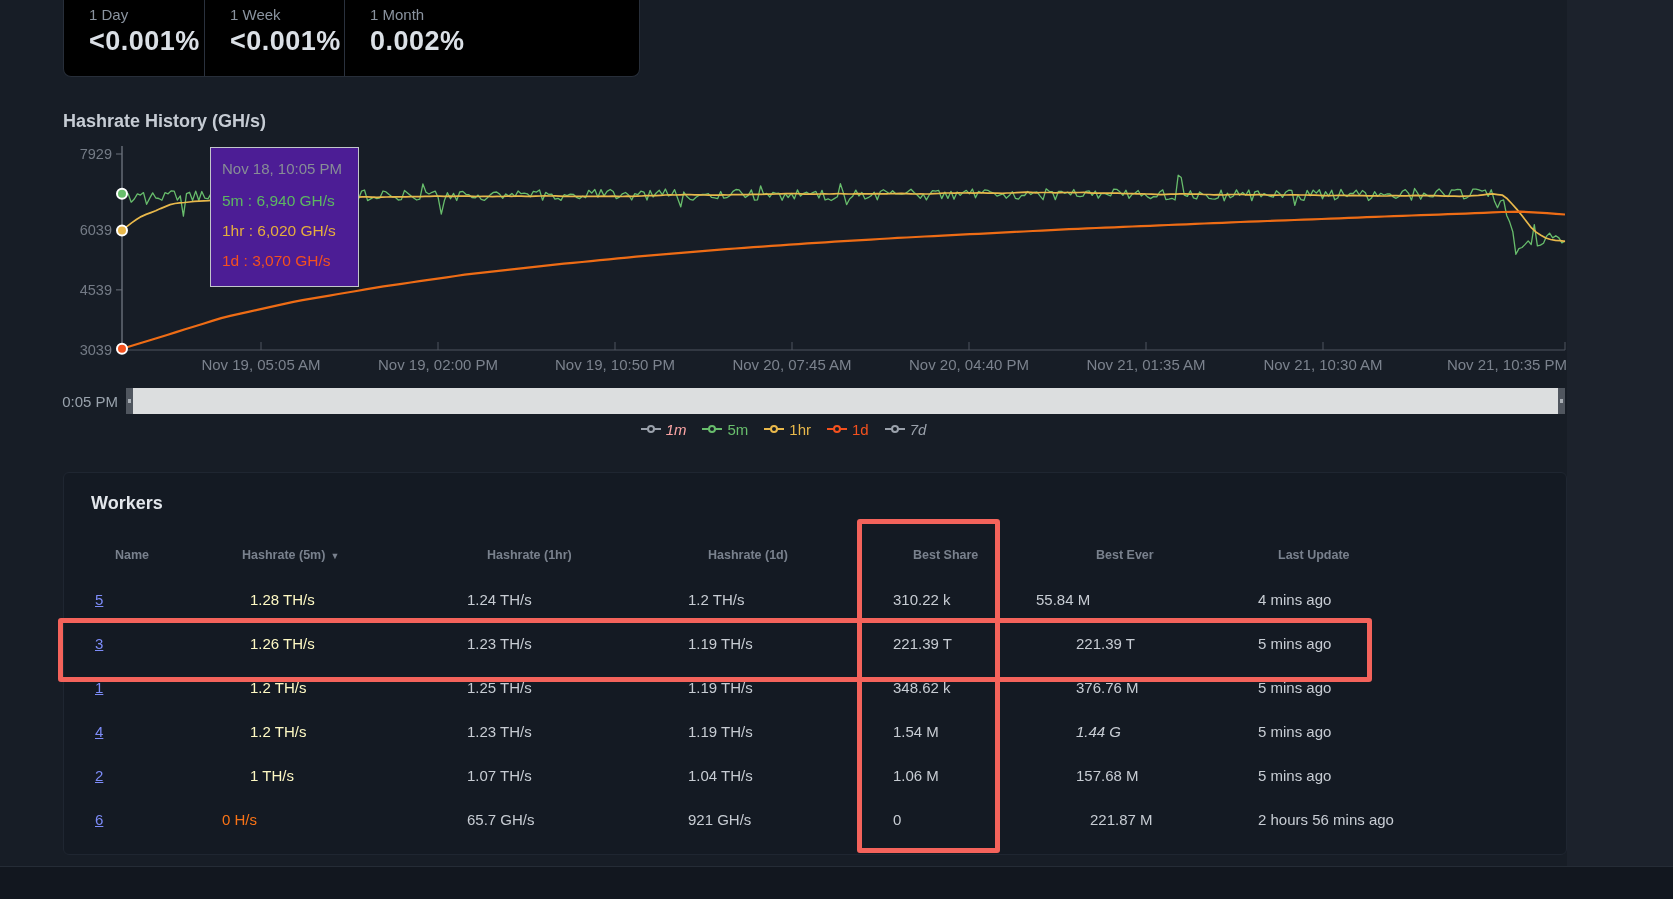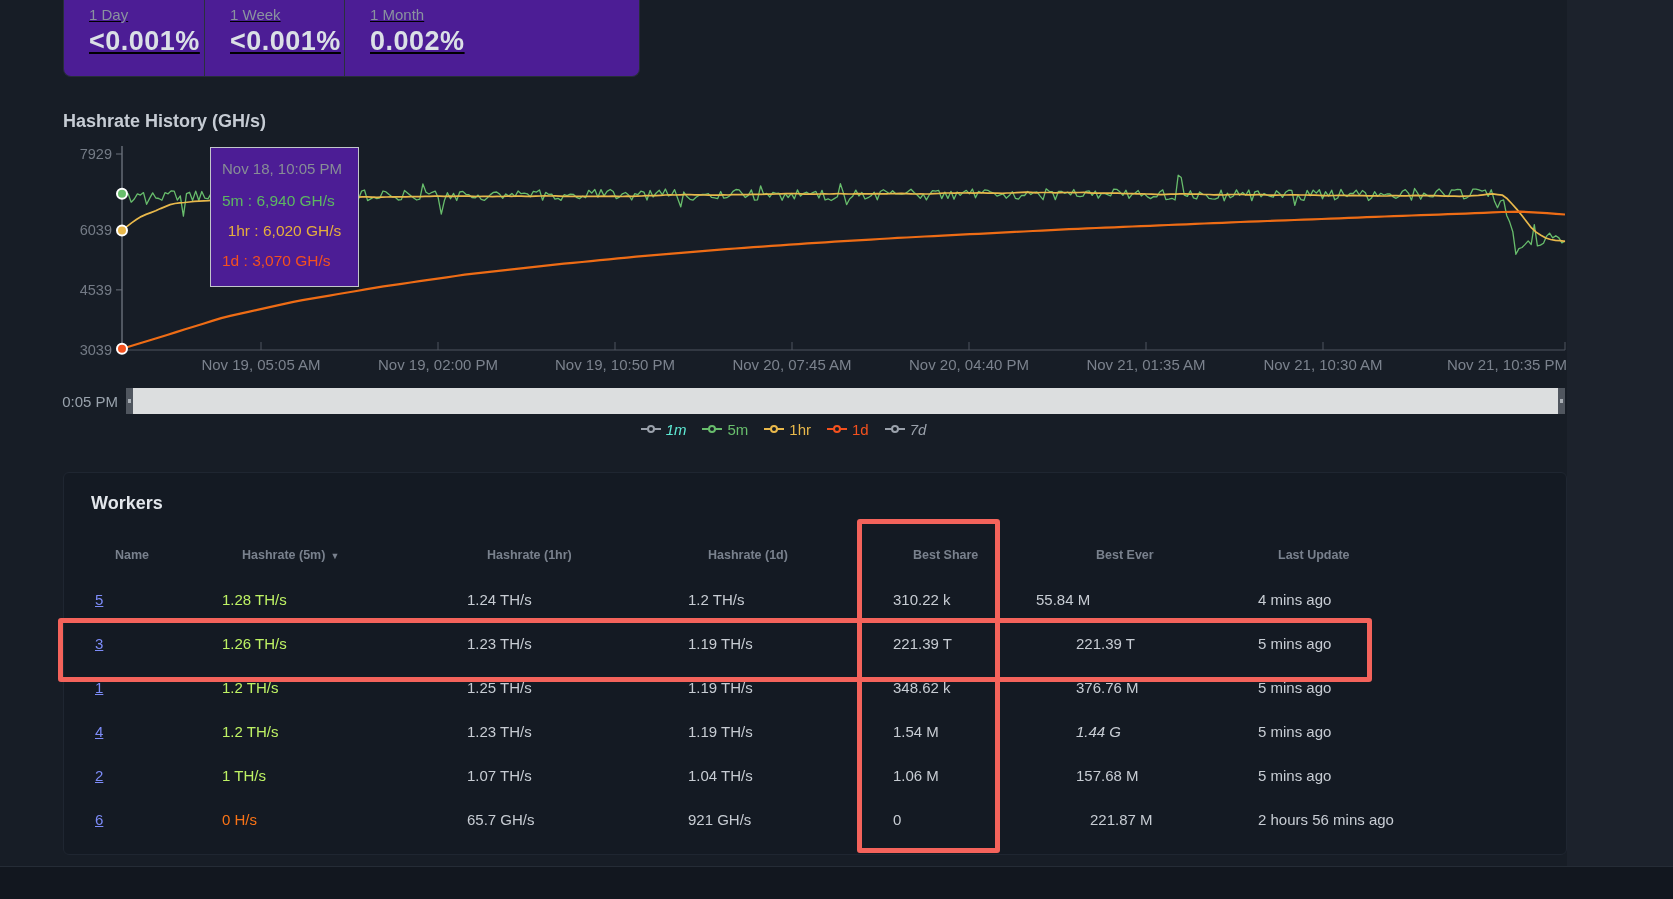--- a/index.html
+++ b/index.html
@@ -2,22 +2,22 @@
 <html><head>
 <meta charset="utf-8">
 <style>
   html,body{margin:0;padding:0;background:#1c222c;}
   .stage{position:relative;width:1673px;height:899px;overflow:hidden;
          font-family:"Liberation Sans",sans-serif;background:#1c222c;}
   .content{position:absolute;left:0;top:0;width:1567px;height:866px;background:#171d26;}
 
   
   .stats-panel{position:absolute;left:63px;top:0;width:577px;height:77px;
-    background:#4c1d95;border:1px solid #272e39;border-top:none;border-radius:0 0 8px 8px;
-    display:grid;grid-template-columns:140px 140px 140px 156px;box-sizing:border-box;text-decoration:underline;}
+    background:#000000;border:1px solid #272e39;border-top:none;border-radius:0 0 8px 8px;
+    display:grid;grid-template-columns:140px 140px 140px 156px;box-sizing:border-box;}
   .stat-card{padding:6px 0 0 25px;border-left:1px solid #2a313d;box-sizing:border-box;}
   .stat-card:first-child{border-left:none;}
   .stat-label{font-size:15px;color:#8a939f;}
   .stat-value{font-size:27px;font-weight:700;color:#dbe0e6;margin-top:3px;letter-spacing:.5px;}
 
   
   .chart-title{position:absolute;left:63px;top:96px;font-size:18px;font-weight:700;color:#c6ccd4;}
   #plot{position:absolute;left:0;top:130px;}
   .axlbl{fill:#747b86;font-size:14.5px;}
   .axlbl2{fill:#7b828d;font-size:15px;}
@@ -35,21 +35,21 @@
   .legend-item svg{margin-right:5px;}
   .legend-item.disabled span{font-style:italic;}
 
   
   .workers-card{position:absolute;left:63px;top:472px;width:1504px;height:383px;
     background:#141a23;border:1px solid #1f2631;border-radius:6px;box-sizing:border-box;}
   .workers-title{position:absolute;left:27px;top:20px;font-size:18px;font-weight:700;color:#e2e6eb;margin:0;}
   .th{position:absolute;top:75px;font-size:12.5px;font-weight:700;color:#79818d;white-space:nowrap;cursor:pointer;margin-left:20px;}
   .sort{font-size:9px;margin-left:5px;color:#79818d;}
   .td{position:absolute;font-size:15px;color:#c7ccd3;white-space:nowrap;}
-  .val-teal{color:#bef264;}
+  .val-teal{color:#fef9c3;margin-left:28px;}
   .val-red{color:#f97316;}
   .wlink{color:#7d8cf8;text-decoration:underline;}
 
   
   .ann{position:absolute;border:5px solid #f4635b;border-radius:3px;z-index:9;pointer-events:none;}
 
   .footer{position:absolute;left:0;top:866px;width:1673px;height:33px;background:#12171f;
     border-top:1px solid #252c36;}
 </style>
 </head>
@@ -106,36 +106,36 @@
         <path d="M122.0 230.5L126.8 226.6L131.6 222.9L136.4 219.5L141.2 216.6L146.1 214.4L150.9 212.6L155.7 210.8L160.5 208.6L165.3 206.6L170.1 204.6L174.9 203.5L179.7 202.8L184.5 202.5L189.3 202.0L194.2 201.4L199.0 201.1L203.8 200.9L208.6 200.6L213.4 200.1L218.2 199.3L223.0 198.8L227.8 198.5L232.6 198.5L237.4 198.3L242.3 198.4L247.1 198.1L251.9 197.9L256.7 197.6L261.5 197.6L266.3 197.6L271.1 197.6L275.9 197.8L280.7 197.6L285.5 197.5L290.4 197.7L295.2 197.6L300.0 197.7L304.8 197.5L309.6 197.2L314.4 197.3L319.2 197.3L324.0 197.3L328.8 197.2L333.6 197.3L338.4 197.0L343.3 197.1L348.1 197.3L352.9 197.0L357.7 197.1L362.5 196.8L367.3 196.9L372.1 197.1L376.9 197.3L381.7 197.1L386.5 197.0L391.4 196.8L396.2 196.9L401.0 196.9L405.8 196.8L410.6 196.6L415.4 196.6L420.2 196.6L425.0 196.4L429.8 196.3L434.7 196.1L439.5 196.2L444.3 196.3L449.1 196.2L453.9 196.4L458.7 196.2L463.5 196.1L468.3 196.1L473.1 196.3L477.9 196.5L482.8 196.4L487.6 196.4L492.4 196.6L497.2 196.4L502.0 196.5L506.8 196.2L511.6 196.3L516.4 196.0L521.2 196.1L526.0 196.3L530.8 196.4L535.7 196.2L540.5 196.0L545.3 195.9L550.1 196.0L554.9 195.9L559.7 196.1L564.5 196.3L569.3 196.3L574.1 196.4L579.0 196.3L583.8 196.4L588.6 196.4L593.4 196.4L598.2 196.3L603.0 196.2L607.8 196.4L612.6 196.2L617.4 196.4L622.2 196.5L627.0 196.2L631.9 196.3L636.7 196.2L641.5 196.0L646.3 195.7L651.1 195.7L655.9 195.6L660.7 195.3L665.5 195.0L670.3 194.8L675.2 195.0L680.0 194.9L684.8 194.7L689.6 194.5L694.4 194.8L699.2 194.8L704.0 195.0L708.8 195.1L713.6 195.2L718.4 195.2L723.3 194.8L728.1 195.0L732.9 194.7L737.7 194.5L742.5 194.7L747.3 194.6L752.1 194.3L756.9 194.3L761.7 194.3L766.5 194.2L771.4 194.1L776.2 194.0L781.0 193.9L785.8 193.7L790.6 193.6L795.4 193.5L800.2 193.8L805.0 194.1L809.8 194.1L814.6 194.1L819.5 194.0L824.3 193.8L829.1 194.0L833.9 193.8L838.7 193.5L843.5 193.8L848.3 194.0L853.1 193.9L857.9 193.6L862.7 193.8L867.6 193.9L872.4 193.8L877.2 193.7L882.0 193.8L886.8 193.8L891.6 193.5L896.4 193.7L901.2 193.4L906.0 193.6L910.8 193.8L915.7 194.0L920.5 193.8L925.3 194.0L930.1 193.9L934.9 193.6L939.7 193.4L944.5 193.0L949.3 193.0L954.1 193.2L958.9 192.9L963.8 193.0L968.6 192.9L973.4 193.1L978.2 192.9L983.0 192.9L987.8 193.2L992.6 193.1L997.4 193.0L1002.2 193.3L1007.0 193.0L1011.9 193.0L1016.7 192.7L1021.5 192.4L1026.3 192.2L1031.1 192.4L1035.9 192.8L1040.7 192.5L1045.5 192.5L1050.3 192.5L1055.1 192.8L1060.0 192.6L1064.8 192.5L1069.6 192.5L1074.4 192.7L1079.2 192.5L1084.0 192.4L1088.8 192.8L1093.6 193.1L1098.4 193.1L1103.2 193.1L1108.1 193.1L1112.9 193.0L1117.7 193.2L1122.5 193.5L1127.3 193.7L1132.1 193.6L1136.9 193.8L1141.7 193.8L1146.5 194.0L1151.3 194.2L1156.2 194.4L1161.0 194.6L1165.8 194.3L1170.6 194.2L1175.4 194.2L1180.2 193.9L1185.0 193.8L1189.8 194.1L1194.6 194.1L1199.4 194.2L1204.3 194.5L1209.1 194.5L1213.9 194.8L1218.7 194.7L1223.5 195.0L1228.3 194.7L1233.1 194.5L1237.9 194.3L1242.7 194.5L1247.5 194.8L1252.3 194.8L1257.2 194.6L1262.0 194.7L1266.8 195.0L1271.6 195.2L1276.4 195.2L1281.2 195.0L1286.0 195.0L1290.8 194.8L1295.6 194.8L1300.5 195.0L1305.3 195.0L1310.1 195.1L1314.9 195.1L1319.7 195.4L1324.5 195.6L1329.3 195.6L1334.1 195.5L1338.9 195.3L1343.7 195.4L1348.5 195.6L1353.4 195.4L1358.2 195.6L1363.0 195.6L1367.8 195.8L1372.6 195.9L1377.4 195.8L1382.2 196.0L1387.0 196.0L1391.8 195.7L1396.6 195.7L1401.5 195.8L1406.3 195.8L1411.1 195.6L1415.9 195.3L1420.7 195.6L1425.5 195.7L1430.3 195.5L1435.1 195.7L1439.9 195.9L1444.8 196.1L1449.6 196.1L1454.4 196.2L1459.2 196.4L1464.0 196.1L1468.8 196.0L1473.6 195.6L1478.4 195.3L1483.2 194.8L1488.0 194.2L1492.8 193.9L1497.7 194.6L1502.5 195.2L1507.3 198.8L1512.1 204.0L1516.9 209.4L1521.7 215.3L1526.5 221.5L1531.3 227.7L1536.1 232.1L1540.9 235.3L1545.8 238.0L1550.6 239.5L1555.4 240.3L1560.2 240.7L1565.0 241.3" fill="none" stroke="#e8b84b" stroke-width="1.7" stroke-linejoin="round"></path>
         <path d="M122.0 348.8L131.0 346.0L140.0 343.2L149.1 340.5L158.1 337.7L167.1 335.0L176.1 332.1L185.1 329.3L194.2 326.5L203.2 323.7L212.2 320.9L221.2 318.1L230.2 315.9L239.2 313.9L248.3 311.9L257.3 309.9L266.3 307.9L275.3 305.9L284.3 303.9L293.4 301.9L302.4 300.2L311.4 298.7L320.4 297.1L329.4 295.6L338.4 294.0L347.5 292.5L356.5 291.0L365.5 289.4L374.5 287.9L383.5 286.4L392.6 285.1L401.6 283.8L410.6 282.5L419.6 281.2L428.6 279.9L437.7 278.6L446.7 277.3L455.7 276.0L464.7 274.7L473.7 273.6L482.8 272.6L491.8 271.6L500.8 270.6L509.8 269.6L518.8 268.6L527.8 267.6L536.9 266.6L545.9 265.6L554.9 264.6L563.9 263.7L572.9 262.8L582.0 262.0L591.0 261.1L600.0 260.2L609.0 259.3L618.0 258.4L627.0 257.6L636.1 256.7L645.1 255.9L654.1 255.1L663.1 254.4L672.1 253.6L681.2 252.9L690.2 252.1L699.2 251.4L708.2 250.6L717.2 249.9L726.3 249.1L735.3 248.5L744.3 247.8L753.3 247.2L762.3 246.6L771.4 245.9L780.4 245.3L789.4 244.7L798.4 244.1L807.4 243.4L816.4 242.8L825.5 242.3L834.5 241.7L843.5 241.2L852.5 240.7L861.5 240.1L870.6 239.6L879.6 239.0L888.6 238.5L897.6 237.9L906.6 237.5L915.7 237.0L924.7 236.5L933.7 236.1L942.7 235.6L951.7 235.2L960.7 234.7L969.8 234.2L978.8 233.8L987.8 233.3L996.8 232.9L1005.8 232.4L1014.9 231.9L1023.9 231.5L1032.9 231.0L1041.9 230.6L1050.9 230.1L1060.0 229.6L1069.0 229.2L1078.0 228.8L1087.0 228.4L1096.0 228.0L1105.0 227.6L1114.1 227.3L1123.1 226.9L1132.1 226.5L1141.1 226.1L1150.1 225.8L1159.2 225.4L1168.2 225.0L1177.2 224.6L1186.2 224.3L1195.2 223.9L1204.3 223.5L1213.3 223.1L1222.3 222.8L1231.3 222.4L1240.3 222.0L1249.3 221.6L1258.4 221.3L1267.4 221.0L1276.4 220.6L1285.4 220.3L1294.4 220.0L1303.5 219.6L1312.5 219.3L1321.5 219.0L1330.5 218.6L1339.5 218.3L1348.5 217.9L1357.6 217.6L1366.6 217.2L1375.6 216.9L1384.6 216.5L1393.6 216.2L1402.7 215.8L1411.7 215.5L1420.7 215.2L1429.7 214.9L1438.7 214.6L1447.8 214.2L1456.8 213.9L1465.8 213.6L1474.8 213.2L1483.8 212.8L1492.8 212.4L1501.9 212.0L1510.9 211.9L1519.9 211.7L1528.9 212.1L1537.9 212.6L1547.0 213.1L1556.0 213.8L1565.0 214.5" fill="none" stroke="#ee6c15" stroke-width="2.2" stroke-linejoin="round"></path>
         <circle cx="122" cy="193.640899795501" r="5" fill="#68bd6c" stroke="#ffffff" stroke-width="2"></circle>
         <circle cx="122" cy="230.5161554192229" r="5" fill="#e8b84b" stroke="#ffffff" stroke-width="2"></circle>
         <circle cx="122" cy="348.75746421267894" r="5" fill="#f4511e" stroke="#ffffff" stroke-width="2"></circle>
       </svg>
 
     <div class="tooltip">
       <div class="tt-date">Nov 18, 10:05 PM</div>
       <div class="tt-row" id="tt-row-0" style="color: rgb(93, 183, 97);"><span>5m</span><span class="sep"> : </span><span>6,940 GH/s</span></div>
-      <div class="tt-row" id="tt-row-1" style="color: rgb(229, 174, 61); text-align: center;"><span>1hr</span><span class="sep"> : </span><span>6,020 GH/s</span></div>
+      <div class="tt-row" id="tt-row-1" style="color: rgb(229, 174, 61);"><span>1hr</span><span class="sep"> : </span><span>6,020 GH/s</span></div>
       <div class="tt-row" id="tt-row-2" style="color: rgb(244, 81, 30);"><span>1d</span><span class="sep"> : </span><span>3,070 GH/s</span></div>
     </div>
 
     <div class="slider-label">0:05 PM</div>
     <div class="slider">
       <div class="slider-handle" style="left:0"></div>
       <div class="slider-handle" style="right:0"></div>
     </div>
 
     <div class="legend" id="legend"><span class="legend-item disabled">
           <svg width="20" height="10">
             <line x1="0" y1="5" x2="20" y2="5" stroke="#9aa1ab" stroke-width="2"></line>
             <circle cx="10" cy="5" r="3" fill="#171d26" stroke="#9aa1ab" stroke-width="2"></circle>
           </svg>
-          <span style="color: #5eead4;">1m</span>
+          <span style="color: #fca5a5;">1m</span>
         </span><span class="legend-item">
           <svg width="20" height="10">
             <line x1="0" y1="5" x2="20" y2="5" stroke="#68bd6c" stroke-width="2"></line>
             <circle cx="10" cy="5" r="3" fill="#171d26" stroke="#68bd6c" stroke-width="2"></circle>
           </svg>
           <span style="color: rgb(104, 189, 108);">5m</span>
         </span><span class="legend-item">
           <svg width="20" height="10">
             <line x1="0" y1="5" x2="20" y2="5" stroke="#e8b84b" stroke-width="2"></line>
             <circle cx="10" cy="5" r="3" fill="#171d26" stroke="#e8b84b" stroke-width="2"></circle>

